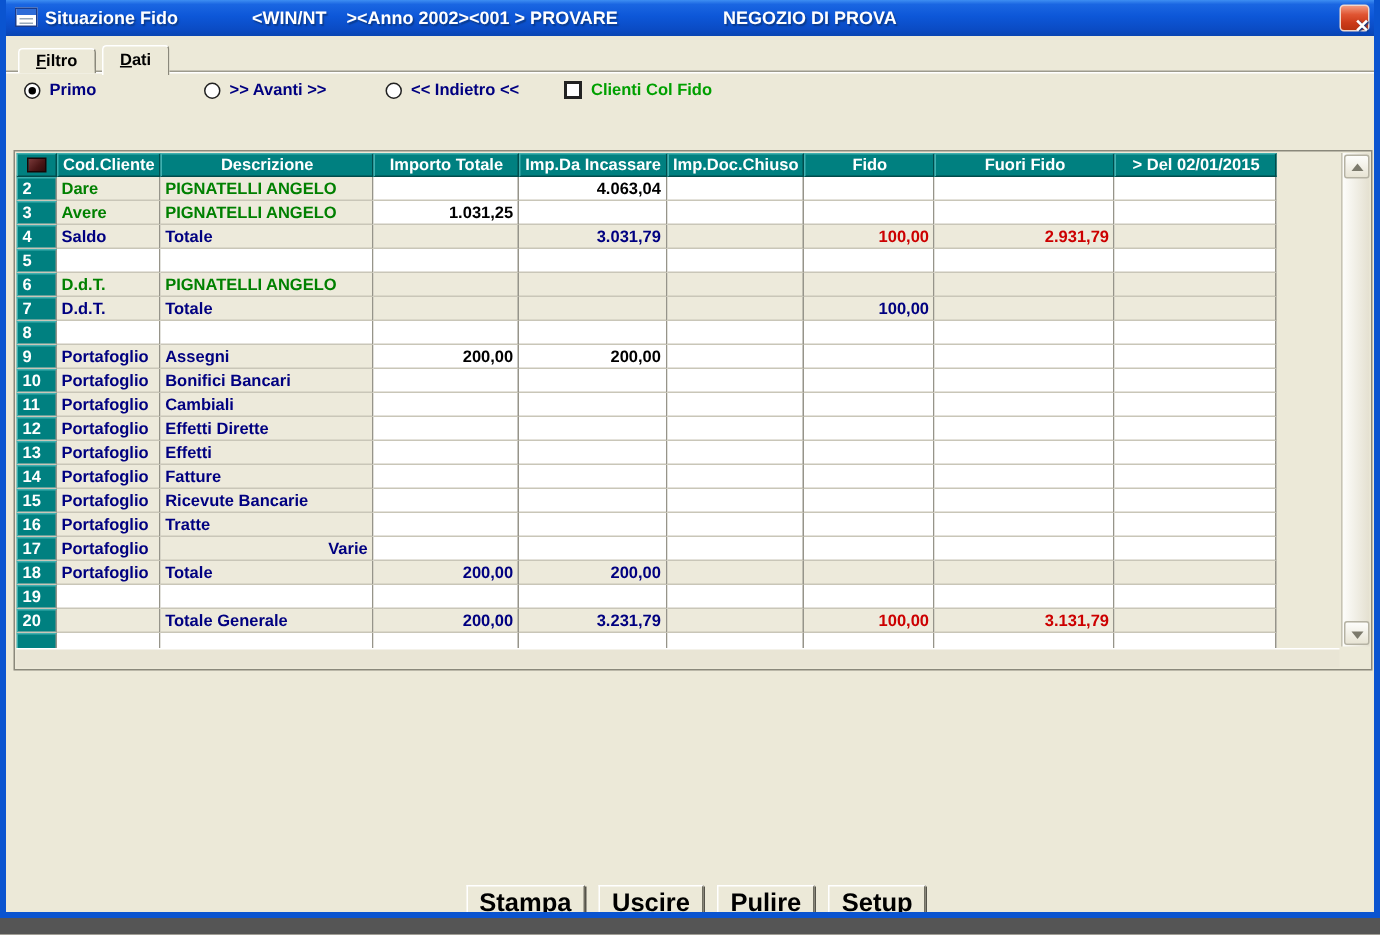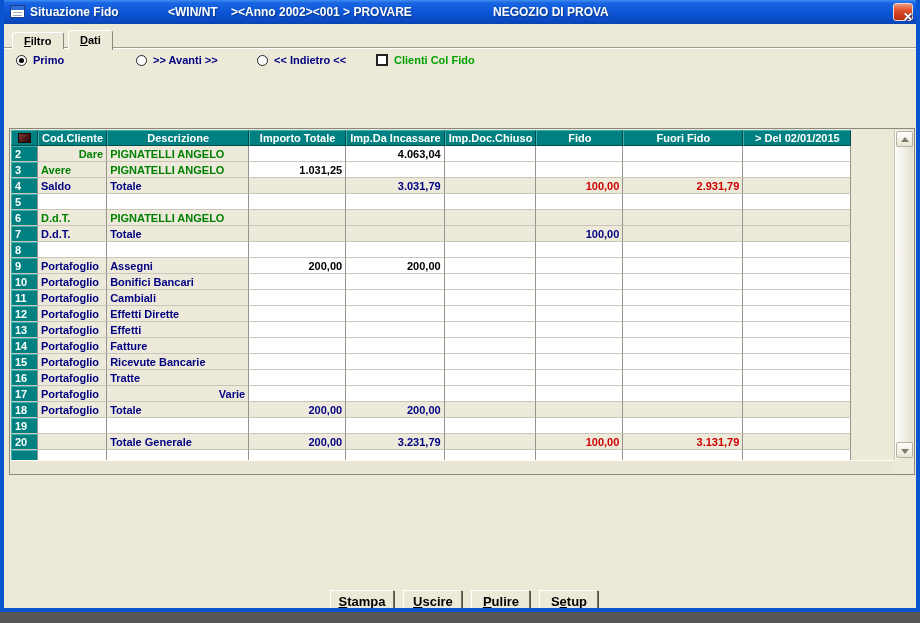--- a/index.html
+++ b/index.html
@@ -11,21 +11,21 @@
   }
   
   .titlebar {
     position:absolute; top:0; left:-4px; right:-4px; height:24px;
     background:linear-gradient(180deg,#3E8EF2 0%,#1A66E2 12%,#0D57D8 45%,#0A4AC2 85%,#0945B2 100%);
     color:#fff; font-weight:bold; font-size:12px;
   }
   .titlebar span { position:absolute; top:5px; white-space:pre; text-shadow:1px 1px 1px #0B3A8A; }
   .t-main { left:30px; }
   .t-env  { left:168px; }
-  .t-store{ left:493px; }
+  .t-store{ left:482px; }
   .app-icon { position:absolute; left:10px; top:5px; width:15px; height:13px;
     background:#fff; border:1px solid #1A3C8C; }
   .app-icon::before { content:""; position:absolute; left:0; top:0; right:0; height:4px; background:#2E6CD8; }
   .app-icon::after { content:""; position:absolute; left:2px; top:6px; right:2px; height:1px; background:#9AB; box-shadow:0 3px 0 #9AB; }
   .close-btn {
     position:absolute; right:7px; top:3px; width:20px; height:18px;
     background:linear-gradient(180deg,#F2997E 0%,#E05634 35%,#CC3A18 70%,#B83210 100%);
     border:1px solid #F0D8CC; border-radius:3px; color:#fff; font-size:12px; font-weight:bold;
     text-align:center; line-height:16px; cursor:pointer;
   }
@@ -43,21 +43,21 @@
   .u { text-decoration:underline; }
   
   .filter-row { position:absolute; top:54px; left:10px; right:10px; height:18px; font-size:11px; font-weight:bold; }
   .f-item { position:absolute; display:flex; align-items:center; gap:6px; color:#000080; cursor:pointer; }
   .radio { width:11px; height:11px; border:1px solid #222; border-radius:50%; background:#fff; position:relative; flex:0 0 auto; }
   .radio.sel::after { content:""; position:absolute; left:2px; top:2px; width:5px; height:5px; border-radius:50%; background:#000; }
   .checkbox { width:12px; height:12px; border:2px solid #222; background:#fff; flex:0 0 auto; }
   .f-primo { left:2px; } .f-avanti { left:122px; } .f-indietro { left:243px; } .f-fido { left:362px; color:#00A000; }
   
   .grid-panel { position:absolute; top:100px; left:5px; width:906px; height:347px;
-    background:#ECE9D8; border:1px solid #8A887B;margin-top:28px; }
+    background:#ECE9D8; border:1px solid #8A887B; }
   .grid-viewport { position:absolute; left:1px; top:1px; width:884px; height:330px; overflow:hidden; background:#ECE9D8; }
   table.grid { border-collapse:separate; border-spacing:0; table-layout:fixed; font-size:11px; font-weight:bold; }
   table.grid th, table.grid td {
     height:15px; line-height:14px; padding:0 3px; white-space:nowrap; overflow:hidden;
     border-right:1px solid #96948A; border-bottom:1px solid #C9C6B8;
   }
   table.grid th {
     background:#008080; color:#fff; text-align:center;
     border-top:1px solid #3FB0B0; border-left:1px solid #3FB0B0;
     border-right:1px solid #004C4C; border-bottom:1px solid #004C4C;
@@ -80,21 +80,21 @@
   .sb-btn { position:absolute; left:1px; width:17px; height:16px;
     background:linear-gradient(180deg,#FDFDFB,#E8E4D4); border:1px solid #B5B2A3; border-radius:2px; cursor:pointer; }
   .sb-up { top:1px; } .sb-down { bottom:1px; }
   .tri-up { width:0; height:0; margin:5px auto; border-left:4px solid transparent; border-right:4px solid transparent; border-bottom:5px solid #7C7A6C; }
   .tri-down { width:0; height:0; margin:6px auto; border-left:4px solid transparent; border-right:4px solid transparent; border-top:5px solid #7C7A6C; }
   .hscroll { position:absolute; left:1px; right:21px; bottom:1px; height:13px;
     background:#E9E5D5; border-top:1px solid #FFFFFF; cursor:pointer; }
   
   .button-row { position:absolute; top:590px; left:60px; width:800px; display:flex; justify-content:center; gap:9px; }
   .btn {
-    min-width:59px; height:23px; padding:0 8px; font-size:13px; font-weight:bold; color:#000;
+    min-width:59px; height:23px; padding:0 8px; font-size:17px; font-weight:bold; color:#000;
     background:#ECE9D8; text-align:center; line-height:21px; cursor:pointer;
     border:1px solid; border-color:#FFFFFF #706E62 #706E62 #FFFFFF; box-shadow:1px 1px 0 #55534A;
   }
 </style>
 </head>
 <body>
 
 <div class="window">
 
   <div class="titlebar">
@@ -157,21 +157,21 @@
               <th>Imp.Da Incassare</th>
               <th>Imp.Doc.Chiuso</th>
               <th>Fido</th>
               <th>Fuori Fido</th>
               <th>&gt; Del 02/01/2015</th>
             </tr>
         </thead>
         <tbody>
             <tr>
               <td class="numcell">2</td>
-              <td class="txt bg-b" style="color: rgb(0, 128, 0); text-align: right;">Dare</td>
+              <td class="txt bg-b" style="color: rgb(0, 128, 0);">Dare</td>
               <td class="txt bg-b" style="color: rgb(0, 128, 0);">PIGNATELLI ANGELO</td>
               <td class="val bg-w"></td>
               <td class="val bg-w" style="color: rgb(0, 0, 0);">4.063,04</td>
               <td class="val bg-w"></td>
               <td class="val bg-w"></td>
               <td class="val bg-w"></td>
               <td class="val bg-w"></td>
             </tr>
             <tr>
               <td class="numcell">3</td>

